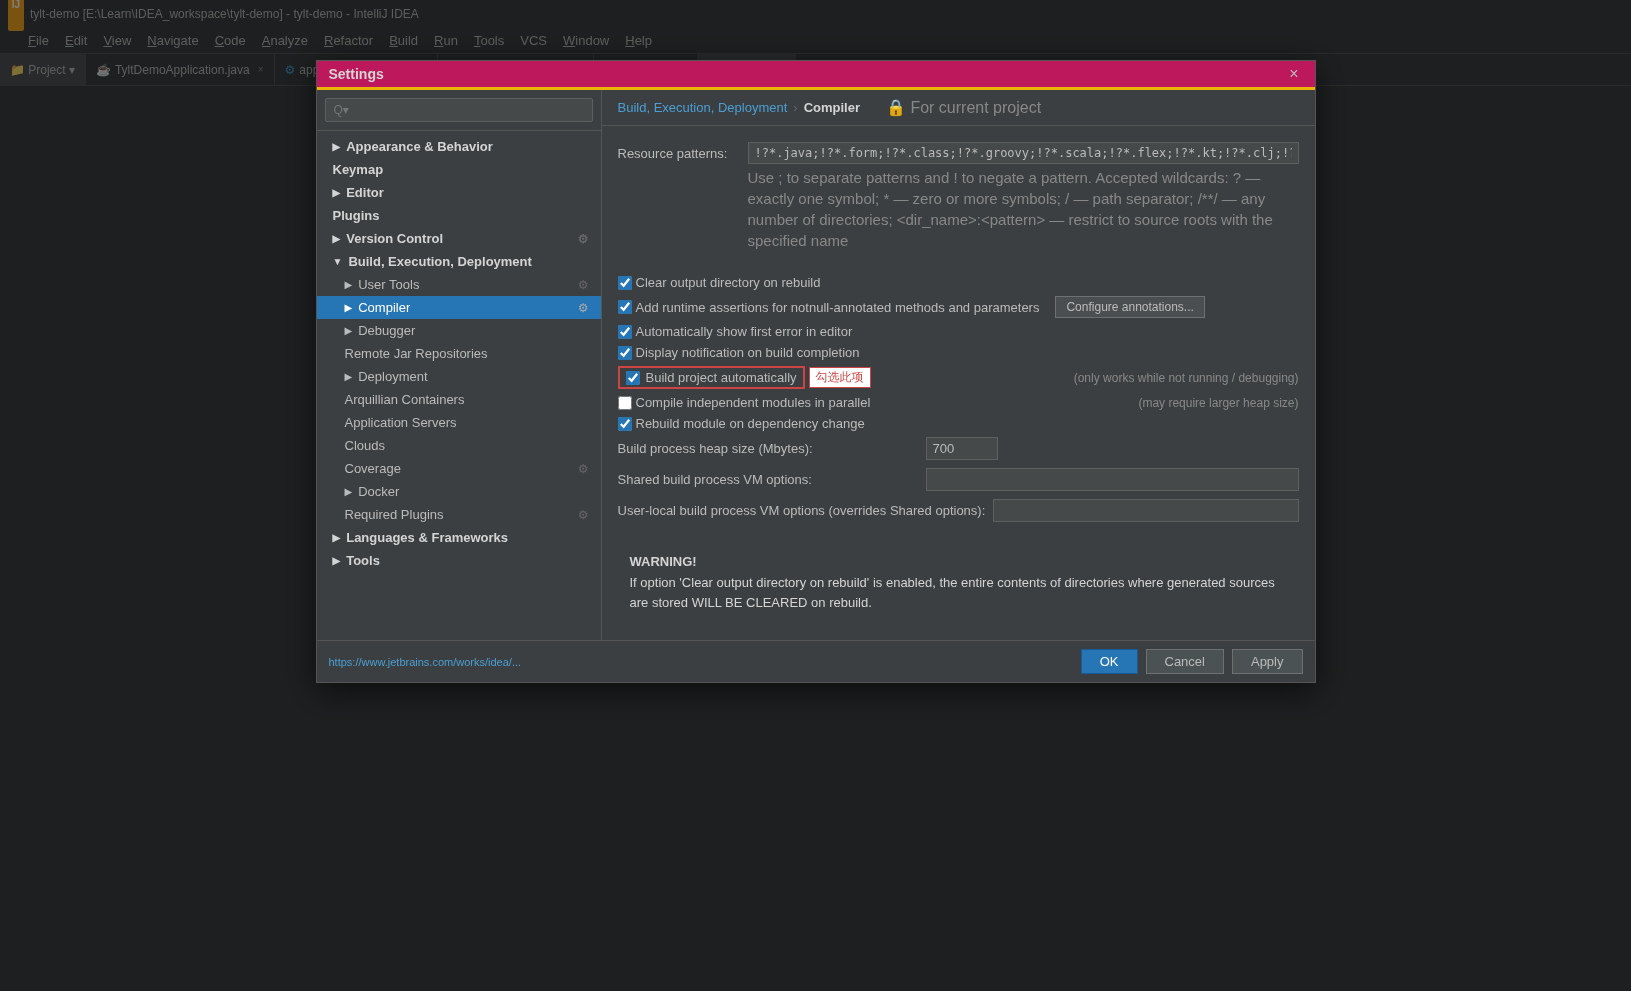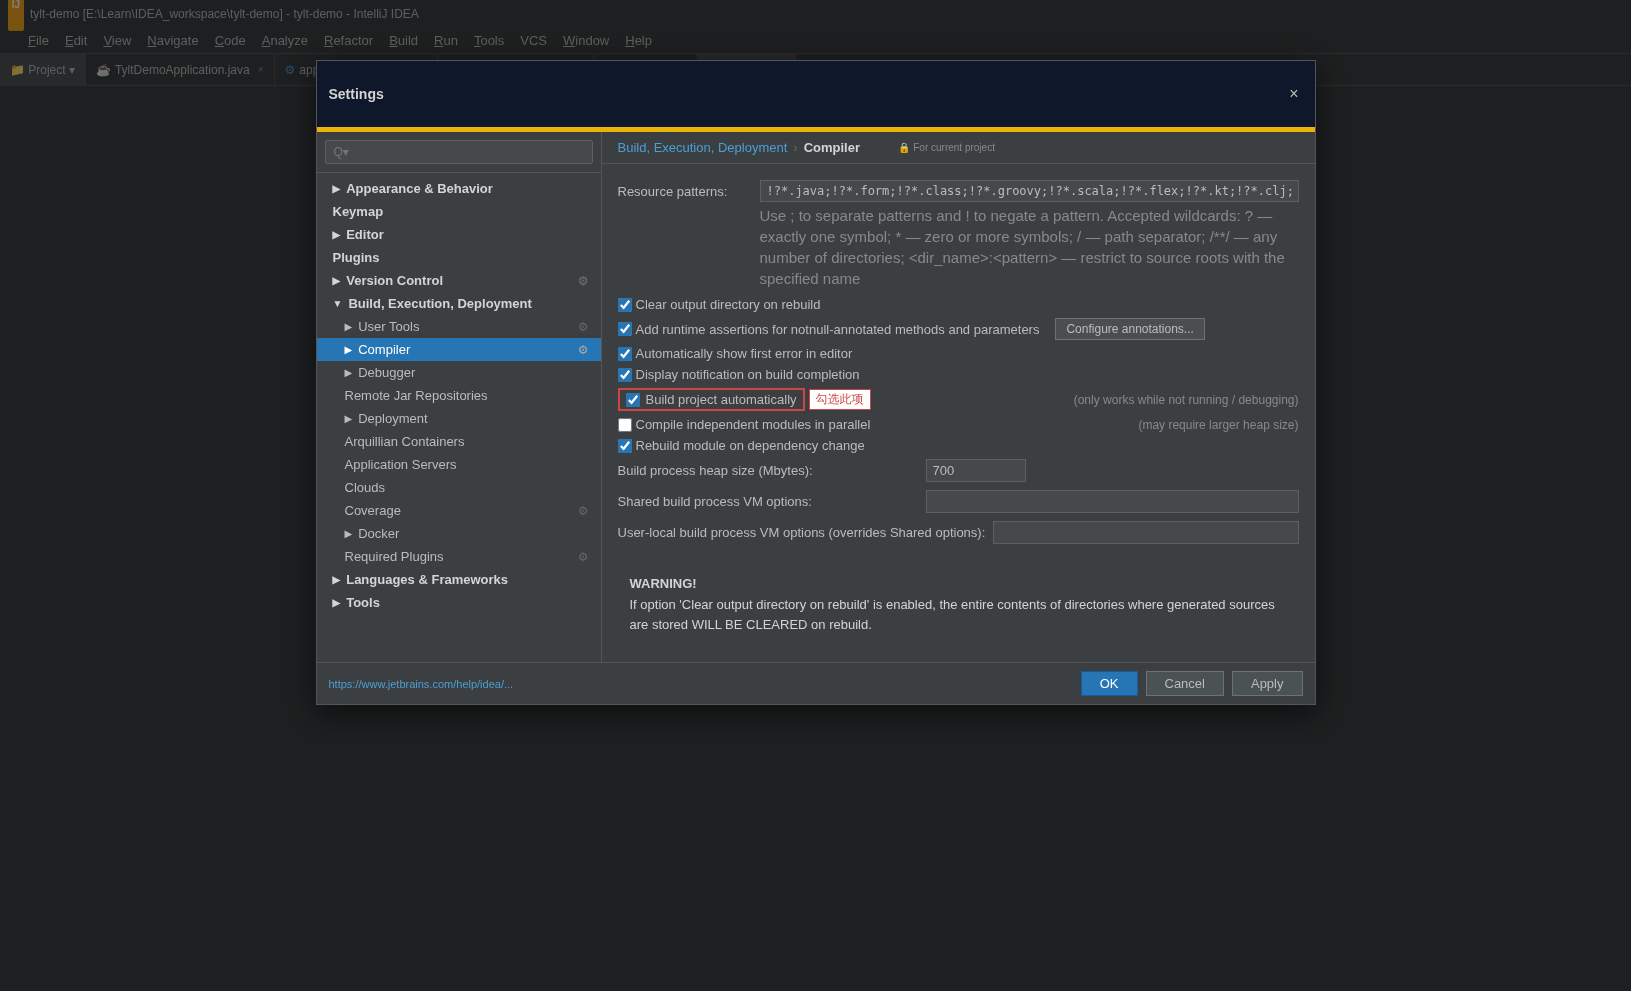--- a/index.html
+++ b/index.html
@@ -88,26 +88,26 @@
       background: #3c3f41;
       border: 1px solid #555;
       width: 1000px;
       max-height: 800px;
       display: flex;
       flex-direction: column;
       box-shadow: 0 8px 30px rgba(0,0,0,0.6);
     }
 
     .dialog-title-bar {
-      background: #0f172a;
-      padding: 24px 12px;
+      background: #be185d;
+      padding: 4px 12px;
       display: flex;
       align-items: center;
       justify-content: space-between;
-      border-bottom: 5px solid #eab308;
+      border-bottom: 3px solid #eab308;
     }
     .dialog-title {
       font-size: 14px;
       color: #d4d4d4;
       font-weight: bold;
     }
     .close-btn {
       background: none;
       border: none;
       color: #bbb;
@@ -184,34 +184,34 @@
       border-bottom: 1px solid #555;
       display: flex;
       align-items: center;
       gap: 6px;
       font-size: 13px;
       color: #bbb;
     }
     .breadcrumb-link { color: #4a9fd5; cursor: pointer; }
     .breadcrumb-sep { color: #666; }
     .breadcrumb-current { color: #d4d4d4; font-weight: bold; }
-    .for-current-project { color: #888; font-size: 10px; margin-left: 32px; }
+    .for-current-project { color: #888; font-size: 16px; margin-left: 20px; }
 
     .settings-content {
       flex: 1;
       overflow-y: auto;
       padding: 16px;
     }
 
     
     .resource-patterns-row {
       display: flex;
       align-items: flex-start;
-      margin-bottom: 8px;
-      gap: 12px;
+      margin-bottom: 24px;
+      gap: 0;
     }
     .resource-label {
       min-width: 130px;
       color: #bbb;
       font-size: 13px;
       padding-top: 4px;
     }
     .resource-input-wrap {
       flex: 1;
       display: flex;
@@ -285,21 +285,21 @@
       margin-left: 12px;
     }
 
     
     .number-input {
       background: #45494a;
       border: 1px solid #5e6060;
       color: #bbb;
       padding: 3px 6px;
       font-size: 13px;
-      width: 100px;
+      width: 72px;
       outline: none;
     }
     .text-input {
       background: #45494a;
       border: 1px solid #5e6060;
       color: #bbb;
       padding: 3px 6px;
       font-size: 13px;
       flex: 1;
       outline: none;
@@ -616,20 +616,20 @@
           <div class="warning-section">
             <div class="warning-title">WARNING!</div>
             <div class="warning-text">If option 'Clear output directory on rebuild' is enabled, the entire contents of directories where generated sources are stored WILL BE CLEARED on rebuild.</div>
           </div>
 
         </div>
       </div>
     </div>
 
     <div class="dialog-footer">
-      <span style="font-size:11px; color:#4a9fd5; margin-right: auto;">https://www.jetbrains.com/help/idea/...</span>
+      <span style="font-size:11px; color:#4a9fd5; margin-right: auto;">https://www.jetbrains.com/works/idea/...</span>
       <button class="footer-btn primary">OK</button>
       <button class="footer-btn">Cancel</button>
       <button class="footer-btn">Apply</button>
     </div>
 
   </div>
 </div>
 
 </body></html>

